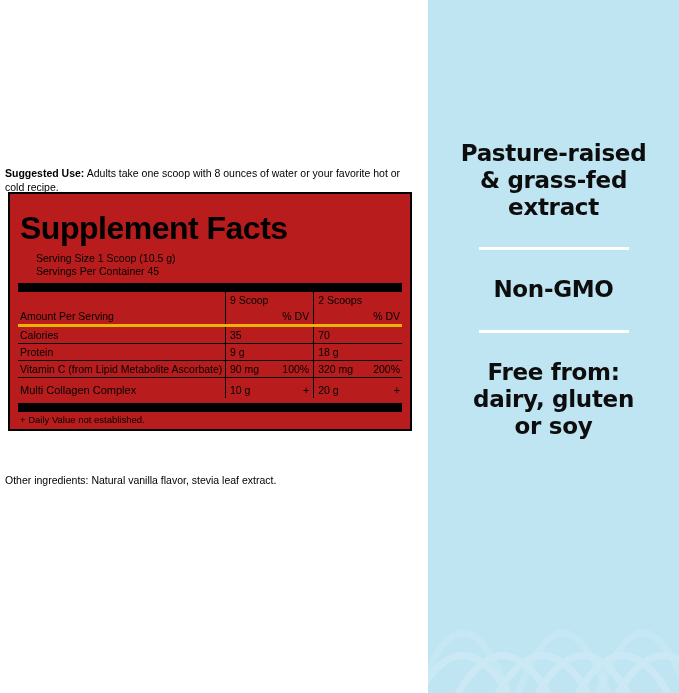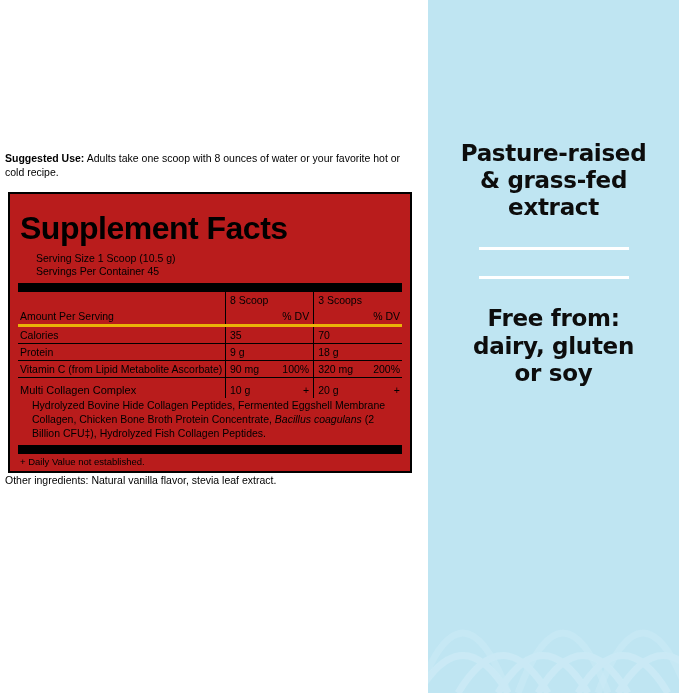--- a/index.html
+++ b/index.html
@@ -23,21 +23,21 @@
   .left-panel {
     position: relative;
     width: 428px;
     height: 693px;
     background: #ffffff;
     box-sizing: border-box;
   }
   .suggested-use {
     position: absolute;
     left: 5px;
-    top: 151px;
+    top: 166px;
     width: 400px;
     font-size: 10.5px;
     line-height: 1.35;
     color: #000;
   }
   .suggested-use b {
     font-weight: bold;
   }
   .facts-box {
     position: absolute;
@@ -186,22 +186,22 @@
 
       <div class="serving-line">Serving Size 1 Scoop (10.5 g)</div>
       <div class="serving-line">Servings Per Container 45</div>
 
       <div class="rule-thick"></div>
 
       <table class="nutri">
         <tbody>
             <tr class="scoop-head">
           <td class="col-name"></td>
-          <td class="col-a1 scoop-label vline" colspan="2" style="width:23%">8 Scoop</td>
-          <td class="col-b1 scoop-label vline" colspan="2" style="width:23%">3 Scoops</td>
+          <td class="col-a1 scoop-label vline" colspan="2" style="width:23%">9 Scoop</td>
+          <td class="col-b1 scoop-label vline" colspan="2" style="width:23%">2 Scoops</td>
         </tr>
         <tr class="amount-row hdr-row">
           <td class="col-name">Amount Per Serving</td>
           <td class="col-a1 vline"></td>
           <td class="col-a2">% DV</td>
           <td class="col-b1 vline"></td>
           <td class="col-b2">% DV</td>
         </tr>
 
         <tr class="data-row">
@@ -229,23 +229,20 @@
         <tr>
           <td class="col-name complex-title" style="padding-top:6px">Multi Collagen Complex</td>
           <td class="col-a1 vline" style="padding-top:6px">10 g</td>
           <td class="col-a2" style="padding-top:6px">+</td>
           <td class="col-b1 vline" style="padding-top:6px">20 g</td>
           <td class="col-b2" style="padding-top:6px">+</td>
         </tr>
       </tbody>
         </table>
 
-      <div class="complex-body">
-        <span>Hydrolyzed Bovine Hide Collagen Peptides, Fermented Eggshell Membrane Collagen, Chicken Bone Broth Protein Concentrate, </span><i>Bacillus coagulans</i><span> (2 Billion CFU‡), Hydrolyzed Fish Collagen Peptides.</span>
-      </div>
 
       <div class="rule-thick" style="margin-top:5px"></div>
 
       <div class="footnote">+ Daily Value not established.</div>
     </div>
 
     <div class="other-ing">Other ingredients:  Natural vanilla flavor, stevia leaf extract.</div>
   </div>
 
   <div class="right-panel">
@@ -265,20 +262,23 @@
 
     <div class="right-content">
       <div class="claim">
         <div>Pasture-raised</div>
         <div>&amp; grass-fed</div>
         <div>extract</div>
       </div>
 
       <div class="divider"></div>
 
+      <div class="claim">
+        <div>Non-GMO</div>
+      </div>
 
       <div class="divider"></div>
 
       <div class="claim">
         <div>Free from:</div>
         <div>dairy, gluten</div>
         <div>or soy</div>
       </div>
     </div>
   </div>

